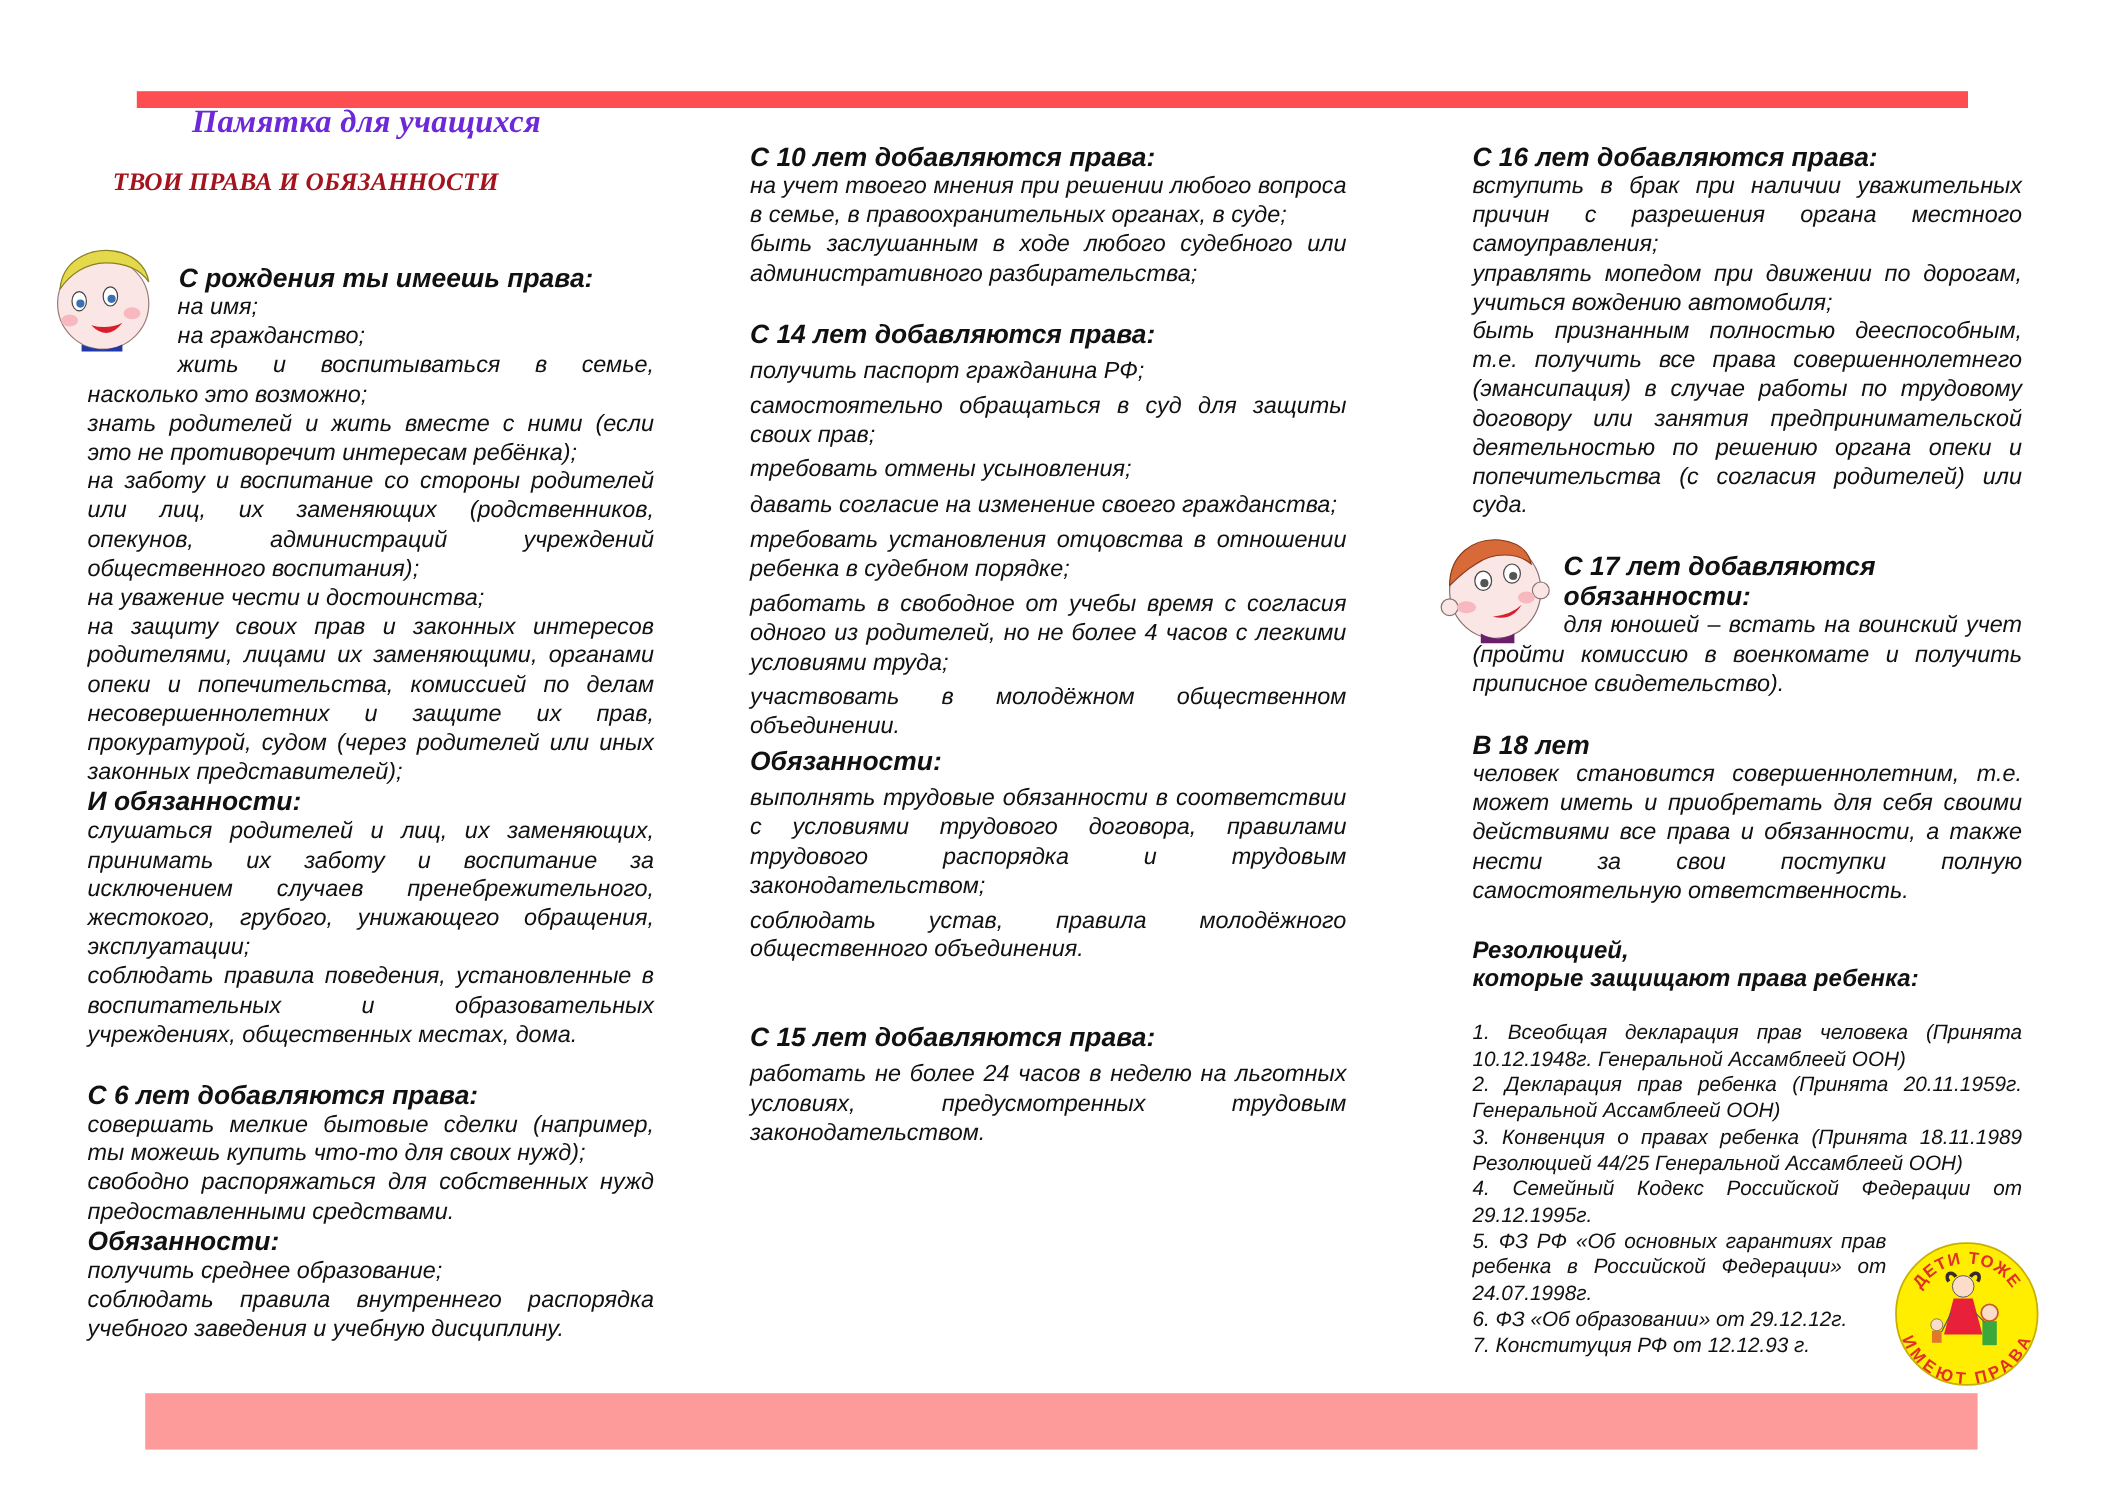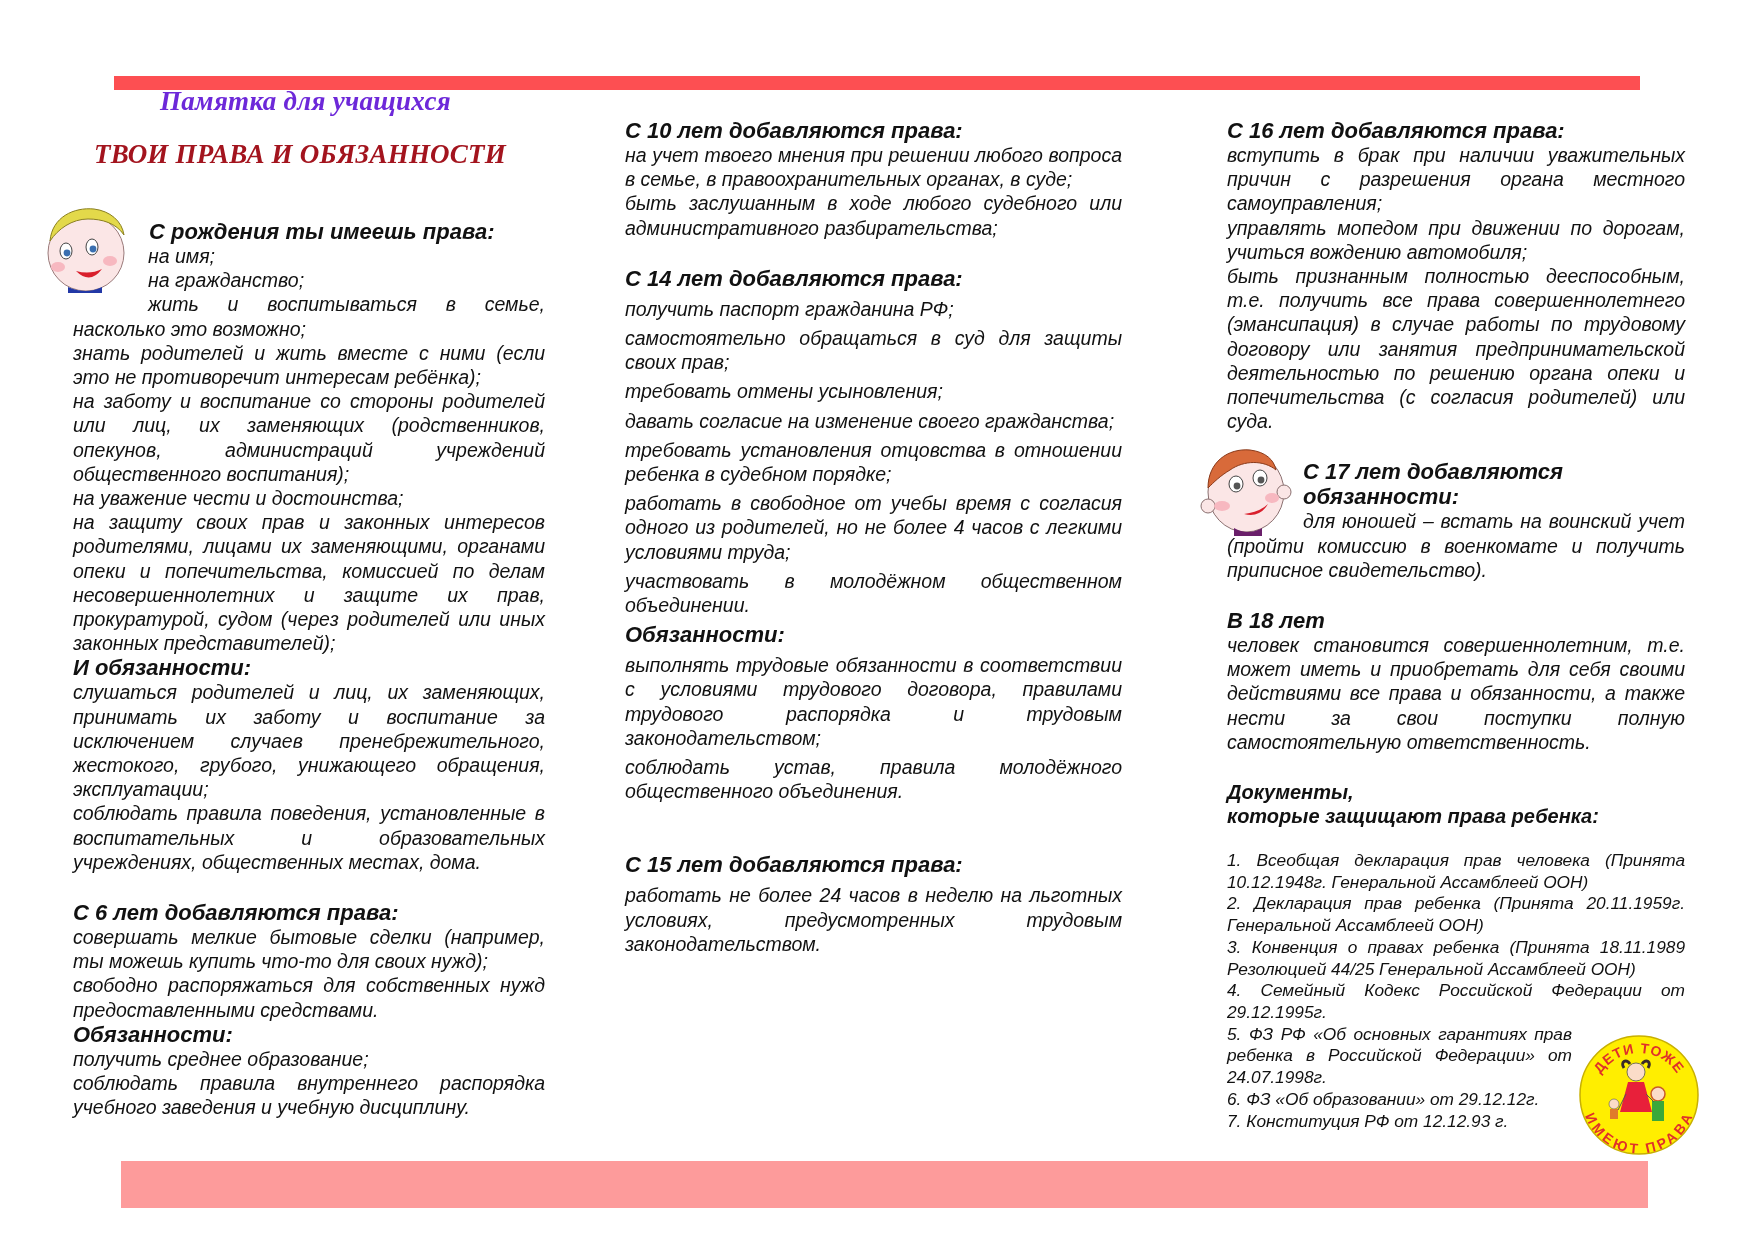--- a/index.html
+++ b/index.html
@@ -9,21 +9,21 @@
   .bar-bottom { position:absolute; left:121px; top:1161px; width:1527px; height:47px; background:#fd9b9b; }
 
   .col { position:absolute; font-style:italic; font-size:19.5px; line-height:24.2px; text-align:justify; }
   .col1 { left:73px; top:95px; width:472px; }
   .col2 { left:625px; top:118px; width:497px; }
   .col3 { left:1227px; top:118px; width:458px; }
 
   .subtitle { font-family:"Liberation Serif", serif; font-weight:bold; font-style:italic;
               color:#6d28d9; font-size:27px; position:absolute; left:160px; top:86px; letter-spacing:0.3px; }
   .title { font-family:"Liberation Serif", serif; font-weight:bold; font-style:italic;
-           color:#a3141e; font-size:27px; position:absolute; left:94px; top:139px; letter-spacing:0.2px; }
+           color:#a3141e; font-size:21px; position:absolute; left:94px; top:139px; letter-spacing:0.2px; }
 
   .h { font-weight:bold; font-style:italic; font-size:22px; line-height:25px; margin:0; text-align:left; }
   .p { margin:0; }
   .gap-m { height:26px; }
   .col2 .p, .col2-item { margin-bottom:5px; }
 
   .face1 { position:absolute; left:38px; top:195px; width:98px; height:100px; }
   .face2 { position:absolute; left:1200px; top:440px; width:92px; height:100px; }
   .sticker { position:absolute; left:1578px; top:1034px; width:122px; height:122px; }
 
@@ -100,21 +100,21 @@
   <p class="h">С 16 лет добавляются права:</p>
   <p class="p">вступить в брак при наличии уважительных причин с разрешения органа местного самоуправления;</p>
   <p class="p">управлять мопедом при движении по дорогам, учиться вождению автомобиля;</p>
   <p class="p">быть признанным полностью дееспособным, т.е. получить все права совершеннолетнего (эмансипация) в случае работы по трудовому договору или занятия предпринимательской деятельностью по решению органа опеки и попечительства (с согласия родителей) или суда.</p>
   <p class="h h17">С 17 лет добавляются обязанности:</p>
   <p class="p" style="text-indent:76px;font-style:italic;">для юношей – встать на воинский учет (пройти комиссию в военкомате и получить приписное свидетельство).</p>
   <div class="gap-m"></div>
   <p class="h">В 18 лет</p>
   <p class="p">человек становится совершеннолетним, т.е. может иметь и приобретать для себя своими действиями все права и обязанности, а также нести за свои поступки полную самостоятельную ответственность.</p>
   <div class="gap-m"></div>
-  <p class="h" style="font-size:20px;line-height:24px">Документы,</p>
+  <p class="h" style="font-size:20px;line-height:24px">Резолюцией,</p>
   <p class="h" style="font-size:20px;line-height:24px">которые защищают права ребенка:</p>
   <div style="height:22px"></div>
   <div class="docs-list">
     <p class="p">1. Всеобщая декларация прав человека (Принята 10.12.1948г. Генеральной Ассамблеей ООН)</p>
     <p class="p">2. Декларация прав ребенка (Принята 20.11.1959г. Генеральной Ассамблеей ООН)</p>
     <p class="p">3. Конвенция о правах ребенка (Принята 18.11.1989 Резолюцией 44/25 Генеральной Ассамблеей ООН)</p>
     <p class="p">4. Семейный Кодекс Российской Федерации от 29.12.1995г.</p>
     <p class="p docs-narrow">5. ФЗ РФ «Об основных гарантиях прав ребенка в Российской Федерации» от 24.07.1998г.</p>
     <p class="p docs-narrow">6. ФЗ «Об образовании» от 29.12.12г.</p>
     <p class="p docs-narrow">7. Конституция РФ от 12.12.93 г.</p>

